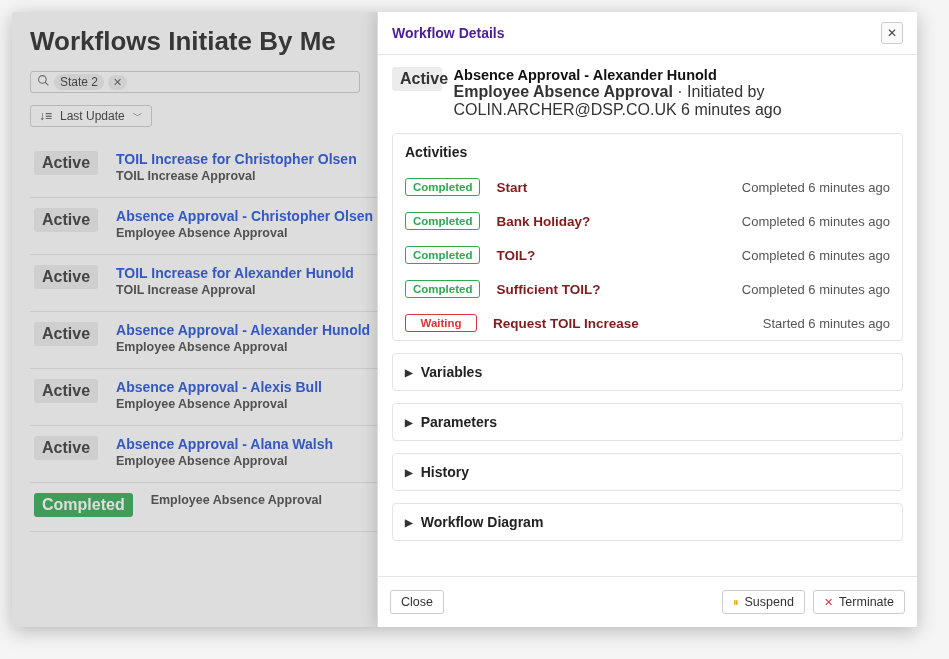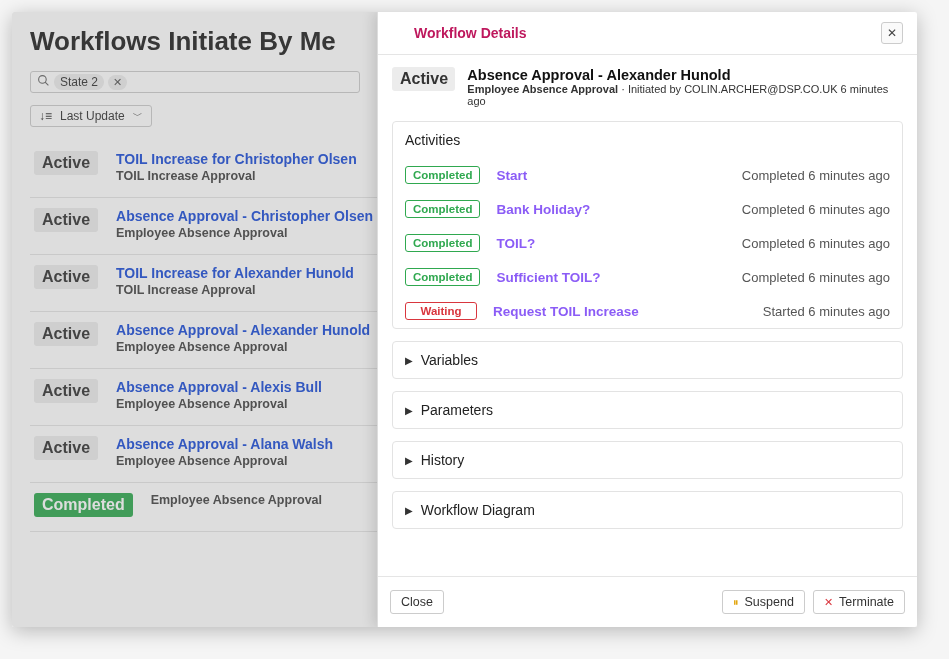--- a/index.html
+++ b/index.html
@@ -118,53 +118,53 @@
     flex-direction: column;
     box-shadow: -4px 0 12px rgba(0,0,0,0.12);
   }
   .drawer-header {
     display: flex;
     align-items: center;
     justify-content: space-between;
     padding: 10px 14px;
     border-bottom: 1px solid #e5e5e5;
   }
-  .drawer-header .htitle { font-size: 14px; font-weight: 600; color: #be185d; margin-left: 22px; }
+  .drawer-header .htitle { font-size: 14px; font-weight: 600; color: #4c1d95; }
   .close-btn {
     width: 22px; height: 22px;
     border: 1px solid #ccc;
     border-radius: 3px;
     background: #fafafa;
     display: flex; align-items: center; justify-content: center;
     font-size: 12px; color: #444; cursor: pointer;
   }
   .drawer-body {
     flex: 1;
     overflow: auto;
     padding: 12px 14px;
   }
   .detail-top {
     display: flex;
     align-items: flex-start;
     gap: 12px;
     margin-bottom: 14px;
   }
   .detail-top .dtitle { font-size: 14.5px; font-weight: 700; color: #111; }
-  .detail-top .dsub { font-size: 11px; color: #333; }
+  .detail-top .dsub { font-size: 16px; color: #333; }
   .detail-top .dsub .bold { font-weight: 700; }
   .panel {
     border: 1px solid #e3e3e3;
     border-radius: 4px;
     margin-bottom: 12px;
     background: #fff;
   }
   .panel-h {
     padding: 10px 12px;
     font-size: 14px;
-    font-weight: 400;
+    font-weight: 700;
     color: #222;
     display: flex;
     align-items: center;
     gap: 8px;
   }
   .panel-h .tri { font-size: 10px; color: #333; }
   .activities .panel-h { border-bottom: 0; }
   .act-row {
     display: flex;
     align-items: center;
@@ -177,21 +177,21 @@
     font-weight: 600;
     border-radius: 3px;
     padding: 2px 7px;
     border: 1px solid;
     min-width: 72px;
     text-align: center;
   }
   .status.completed { color: #2fa84f; border-color: #2fa84f; background: #fff; }
   .status.waiting { color: #d9363e; border-color: #d9363e; background: #fff; }
   .act-name {
-    color: #8b5cf6;
+    color: #7f1d1d;
     font-weight: 700;
     font-size: 13.5px;
     flex: 1;
     cursor: pointer;
   }
   .act-time { font-size: 13px; color: #555; white-space: nowrap; }
   .drawer-footer {
     border-top: 1px solid #e5e5e5;
     padding: 13px 12px;
     display: flex;

